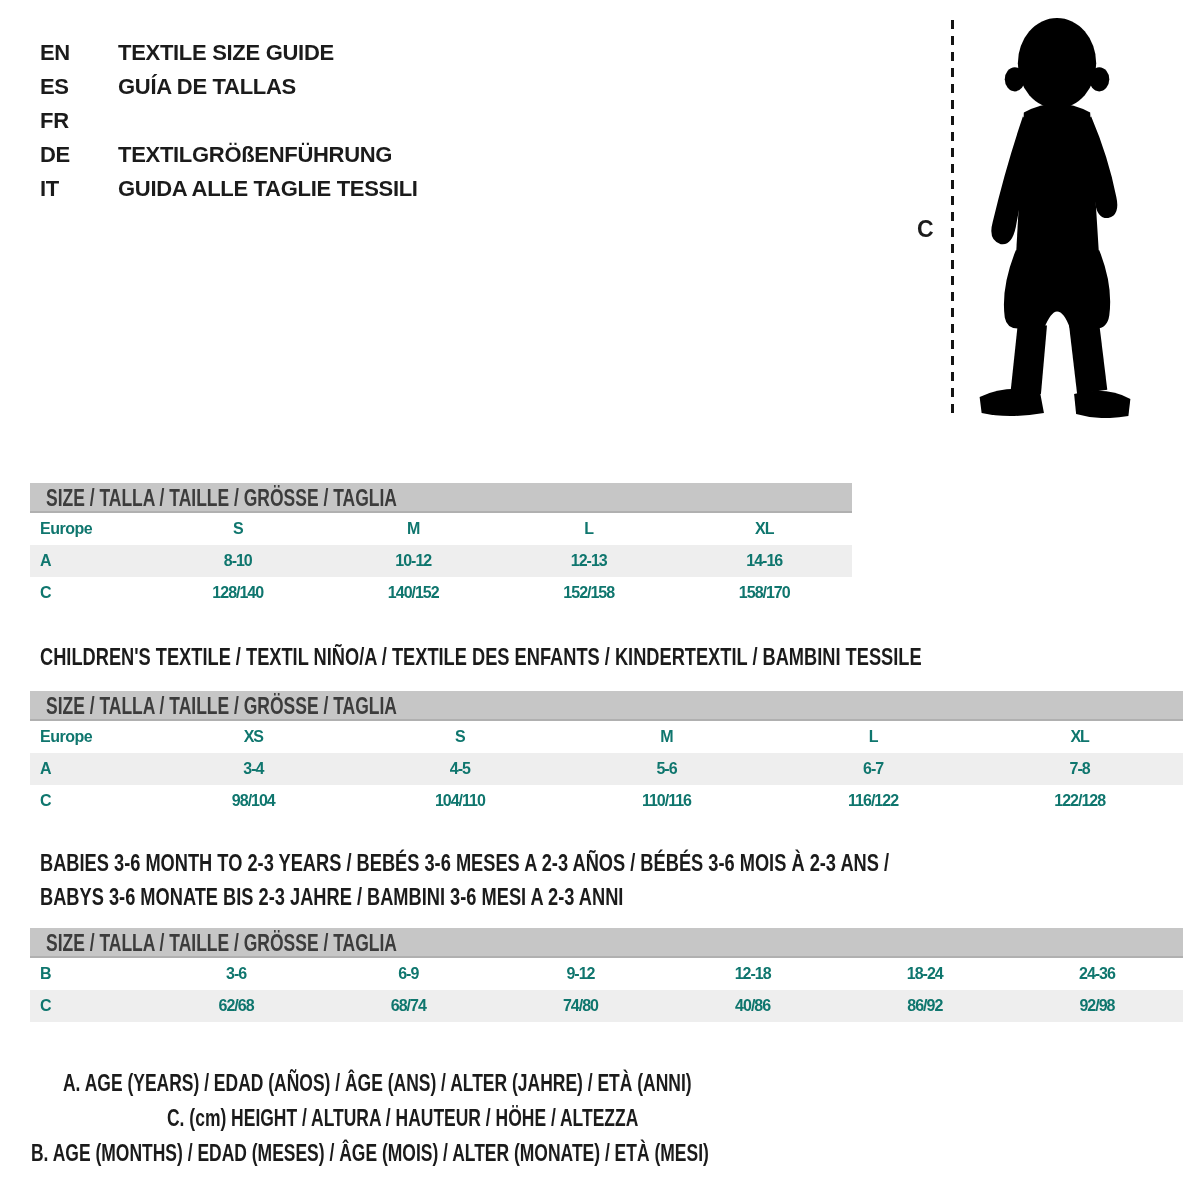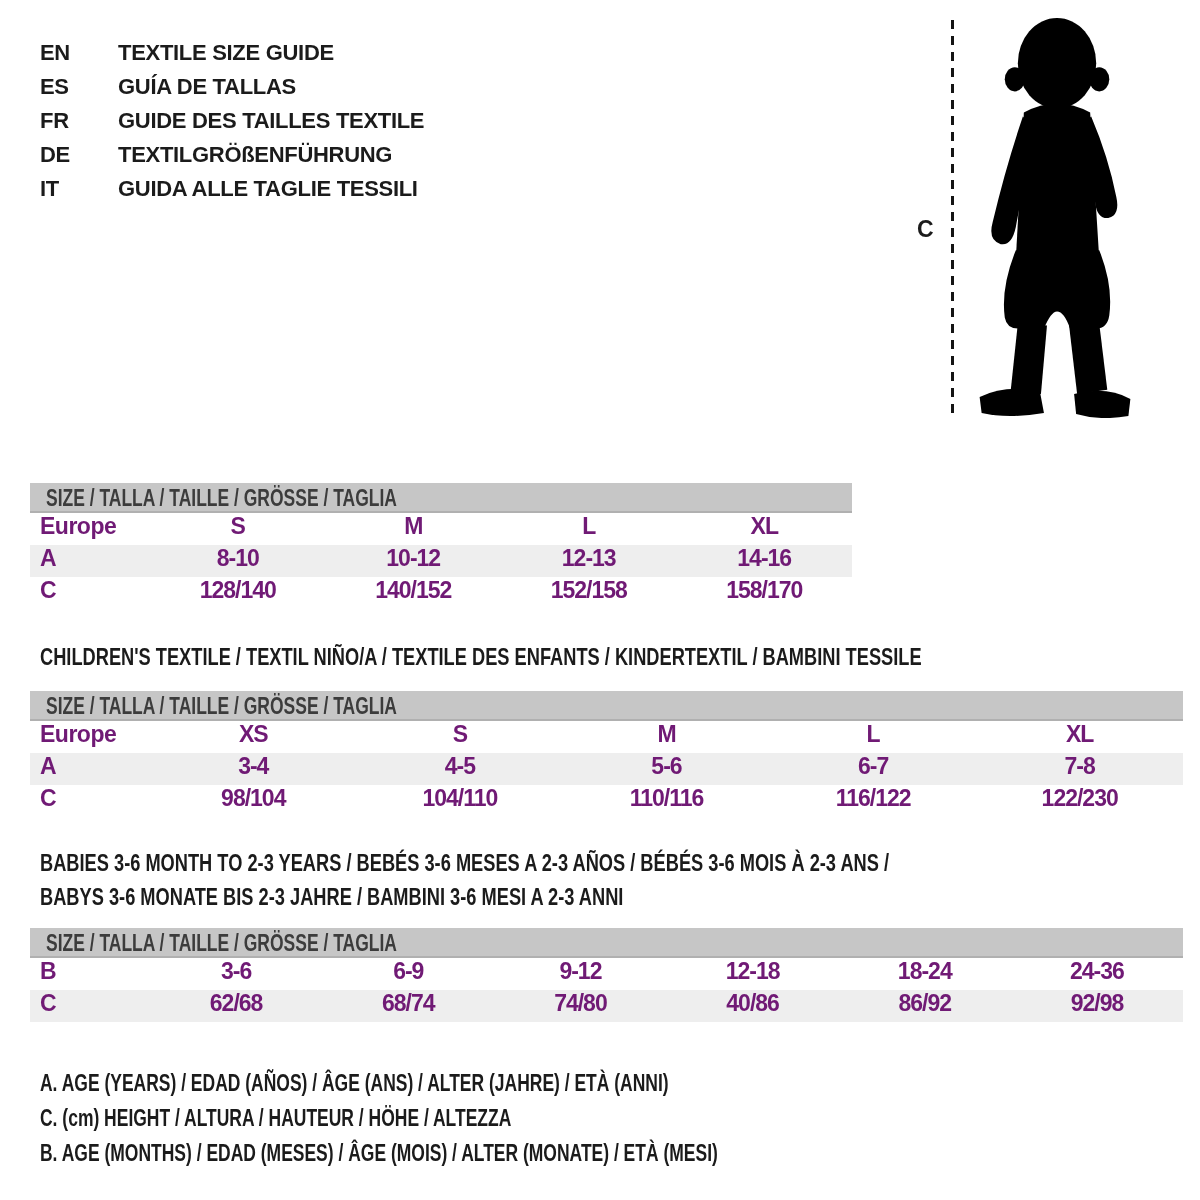--- a/index.html
+++ b/index.html
@@ -39,53 +39,52 @@
   .cx { display: inline-block; transform: scaleX(0.76); transform-origin: 0 50%; white-space: nowrap; }
 
   .stable { position: absolute; left: 30px; }
   .size-band {
     height: 30px; line-height: 30px;
     background: var(--band-bg, #c6c6c6);
     border-bottom: 2px solid var(--band-border, #b0b0b0);
     color: var(--band-text, #3c3c3c);
     font-size: 23px; padding-left: 16px;
   }
-  .trow { display: flex; height: 32px; align-items: flex-start; font-size: 23px; color: #701a75; }
+  .trow { display: flex; height: 32px; align-items: center; font-size: 16px; color: #0f766e; }
   .trow.shaded { background: var(--row-shaded-bg, #eeeeee); }
   .cell.lbl { width: 120px; padding-left: 10px; letter-spacing: -0.5px; }
   .cell.val { flex: 1; text-align: center; letter-spacing: -1px; }
 
   #junior-title   { top: 432px; }
   #junior-table   { top: 483px; width: 822px; }
   #children-title { top: 640px; }
   #children-table { top: 691px; width: 1153px; }
   #babies-title   { top: 846px; line-height: 34px; }
   #babies-table   { top: 928px; width: 1153px; }
 
   
-  .legend { position: absolute; left: 40px; top: 1066px; }
+  .legend { position: absolute; left: 31px; top: 1066px; text-align: center; }
   .legend-line { height: 35px; line-height: 35px; font-size: 23px; white-space: nowrap; }
 </style>
 </head>
 <body>
 
 <div class="page">
 
   <div class="lang-list">
     <div class="lang-row">
       <span class="lang-code">EN</span>
       <span class="lang-title">TEXTILE SIZE GUIDE</span>
     </div>
     <div class="lang-row">
       <span class="lang-code">ES</span>
       <span class="lang-title">GUÍA DE TALLAS</span>
     </div>
     <div class="lang-row">
       <span class="lang-code">FR</span>
-      <span class="lang-title">GUIDE DES TAILLES TEXTILE</span>
     </div>
     <div class="lang-row">
       <span class="lang-code">DE</span>
       <span class="lang-title">TEXTILGRÖßENFÜHRUNG</span>
     </div>
     <div class="lang-row">
       <span class="lang-code">IT</span>
       <span class="lang-title">GUIDA ALLE TAGLIE TESSILI</span>
     </div>
   </div>
@@ -157,21 +156,21 @@
         <div class="cell val">5-6</div>
         <div class="cell val">6-7</div>
         <div class="cell val">7-8</div>
       </div>
       <div class="trow">
         <div class="cell lbl">C</div>
         <div class="cell val">98/104</div>
         <div class="cell val">104/110</div>
         <div class="cell val">110/116</div>
         <div class="cell val">116/122</div>
-        <div class="cell val">122/230</div>
+        <div class="cell val">122/128</div>
       </div>
     </div>
 
   <div class="section-title" id="babies-title">
     <div><span class="cx">BABIES 3-6 MONTH TO 2-3 YEARS / BEBÉS 3-6 MESES A 2-3 AÑOS / BÉBÉS 3-6 MOIS À 2-3 ANS /</span></div>
     <div><span class="cx">BABYS 3-6 MONATE BIS 2-3 JAHRE / BAMBINI 3-6 MESI A 2-3 ANNI</span></div>
   </div>
   <div class="stable" id="babies-table">
     <div class="size-band">
       <span class="cx">SIZE / TALLA / TAILLE / GRÖSSE / TAGLIA</span>

